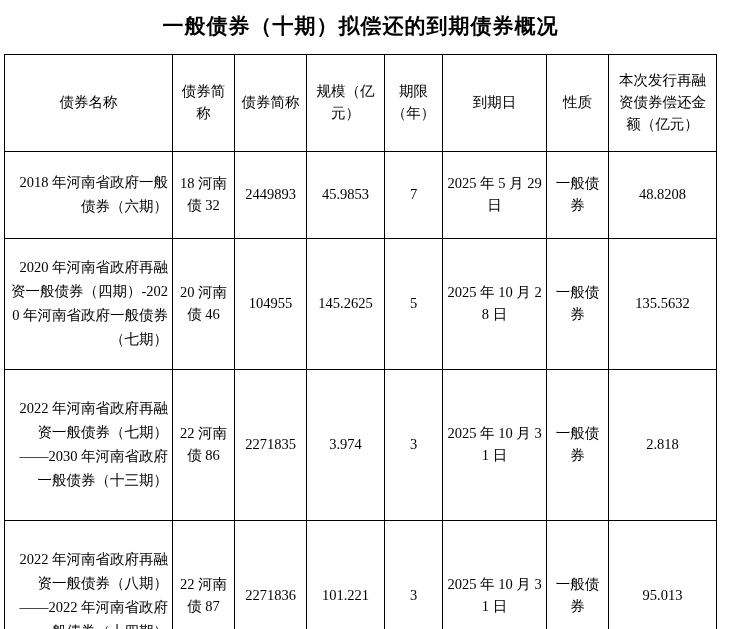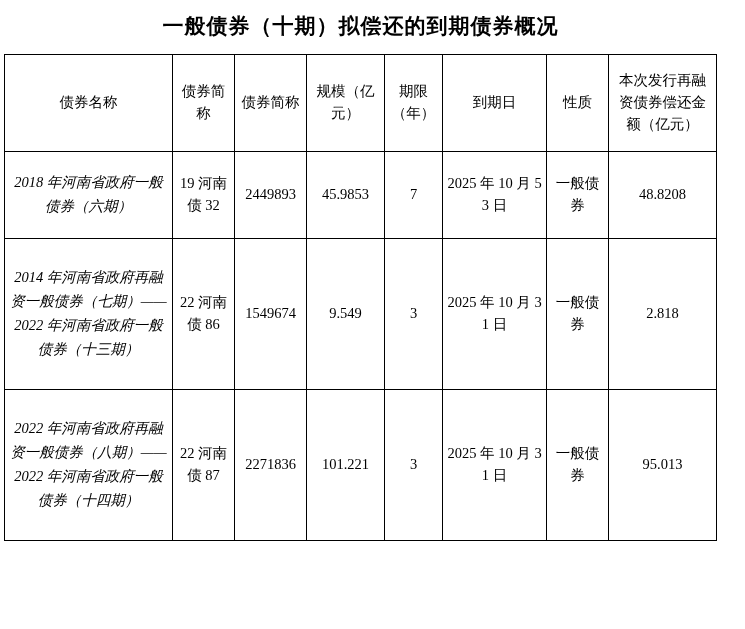--- a/index.html
+++ b/index.html
@@ -44,25 +44,24 @@
     vertical-align: middle;
     font-weight: normal;
     word-break: break-all;
   }
   table.bond-table thead th {
     text-align: center;
     height: 86px;
     font-size: 14.5px;
   }
   td.c-name {
-    text-align: center;
+    text-align: right;
     padding-left: 6px;
     padding-right: 6px;
     line-height: 1.65;
-    font-style: italic;
   }
   td.c-center {
     text-align: center;
   }
   .col-name   { width: 168px; }
   .col-short  { width: 62px; }
   .col-code   { width: 72px; }
   .col-scale  { width: 78px; }
   .col-term   { width: 58px; }
   .col-due    { width: 104px; }
@@ -100,33 +99,43 @@
         <th>规模（亿元）</th>
         <th>期限（年）</th>
         <th>到期日</th>
         <th>性质</th>
         <th>本次发行再融资债券偿还金额（亿元）</th>
       </tr>
     </thead>
     <tbody>
       <tr class="row-1">
         <td class="c-name">2018 年河南省政府一般债券（六期）</td>
-        <td class="c-center">19 河南债 32</td>
+        <td class="c-center">18 河南债 32</td>
         <td class="c-center">2449893</td>
         <td class="c-center">45.9853</td>
         <td class="c-center">7</td>
-        <td class="c-center">2025 年 10 月 53 日</td>
+        <td class="c-center">2025 年 5 月 29 日</td>
         <td class="c-center">一般债券</td>
         <td class="c-center">48.8208</td>
       </tr>
+      <tr class="row-2">
+        <td class="c-name">2020 年河南省政府再融资一般债券（四期）-2020 年河南省政府一般债券（七期）</td>
+        <td class="c-center">20 河南债 46</td>
+        <td class="c-center">104955</td>
+        <td class="c-center">145.2625</td>
+        <td class="c-center">5</td>
+        <td class="c-center">2025 年 10 月 28 日</td>
+        <td class="c-center">一般债券</td>
+        <td class="c-center">135.5632</td>
+      </tr>
       <tr class="row-3">
-        <td class="c-name">2014 年河南省政府再融资一般债券（七期）——2022 年河南省政府一般债券（十三期）</td>
+        <td class="c-name">2022 年河南省政府再融资一般债券（七期）——2030 年河南省政府一般债券（十三期）</td>
         <td class="c-center">22 河南债 86</td>
-        <td class="c-center">1549674</td>
-        <td class="c-center">9.549</td>
+        <td class="c-center">2271835</td>
+        <td class="c-center">3.974</td>
         <td class="c-center">3</td>
         <td class="c-center">2025 年 10 月 31 日</td>
         <td class="c-center">一般债券</td>
         <td class="c-center">2.818</td>
       </tr>
       <tr class="row-4">
         <td class="c-name">2022 年河南省政府再融资一般债券（八期）——2022 年河南省政府一般债券（十四期）</td>
         <td class="c-center">22 河南债 87</td>
         <td class="c-center">2271836</td>
         <td class="c-center">101.221</td>

